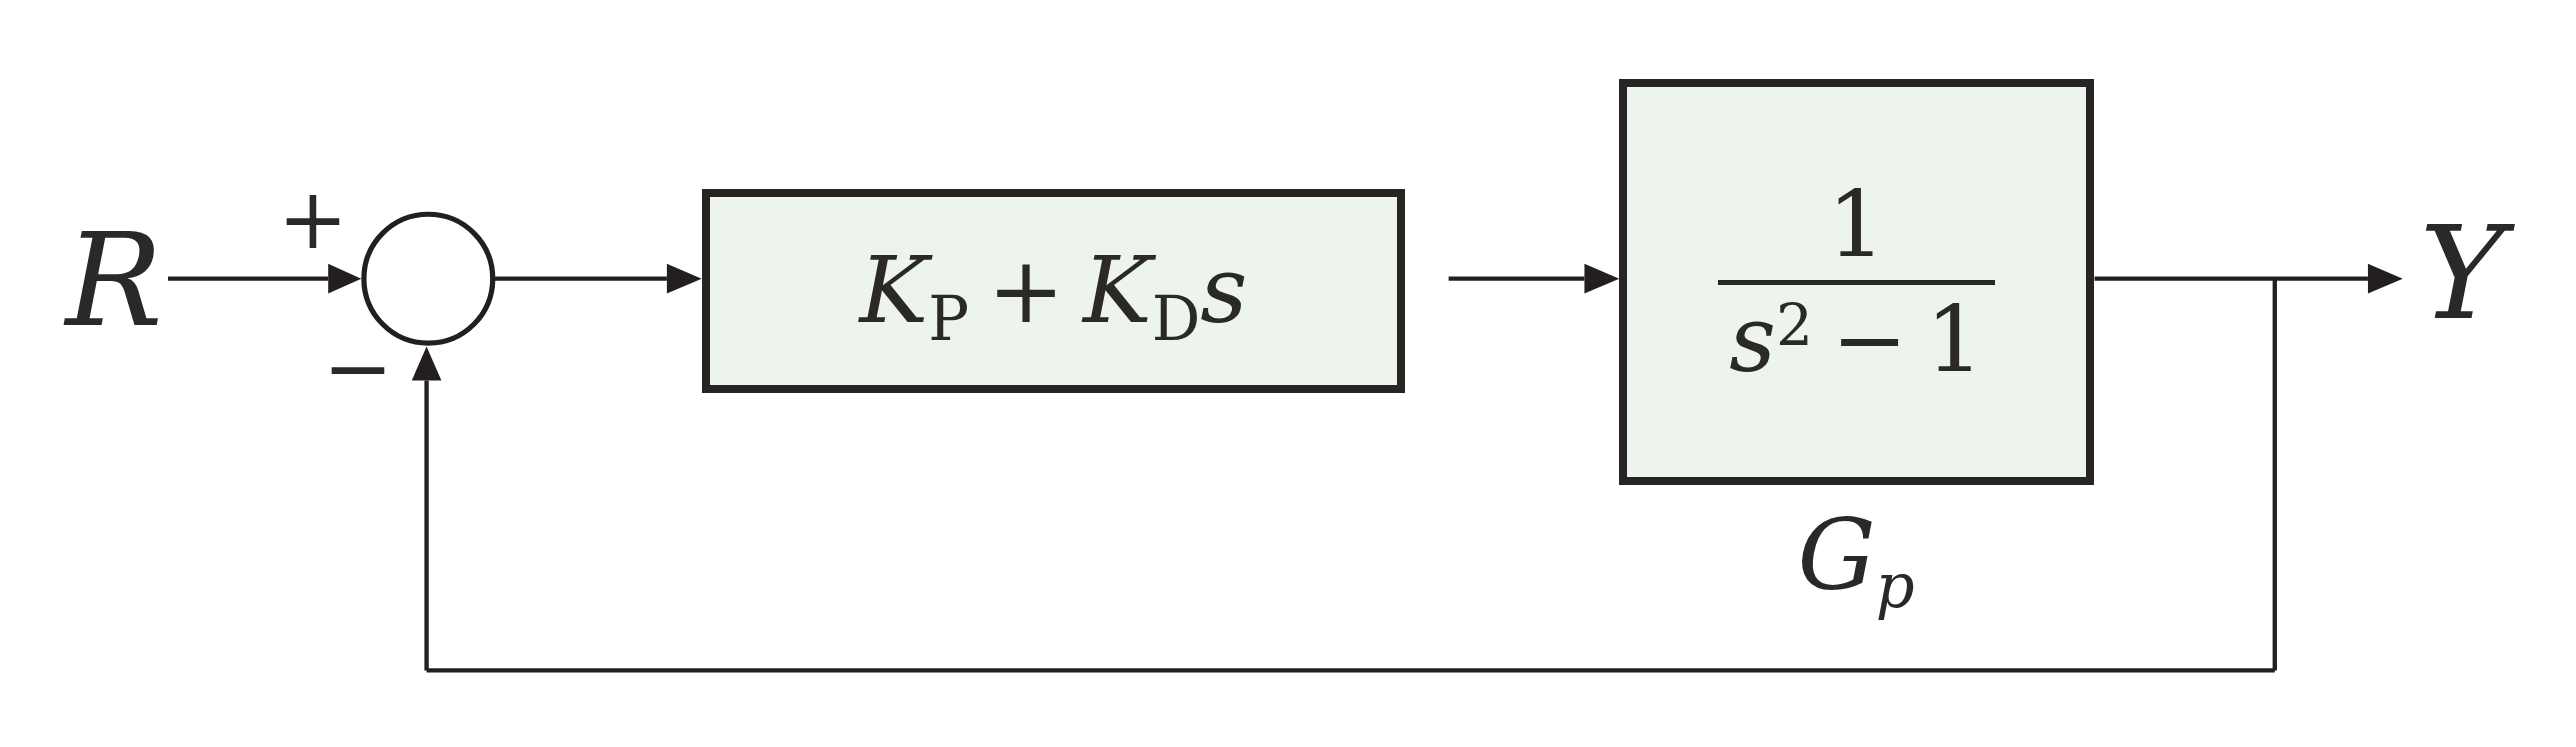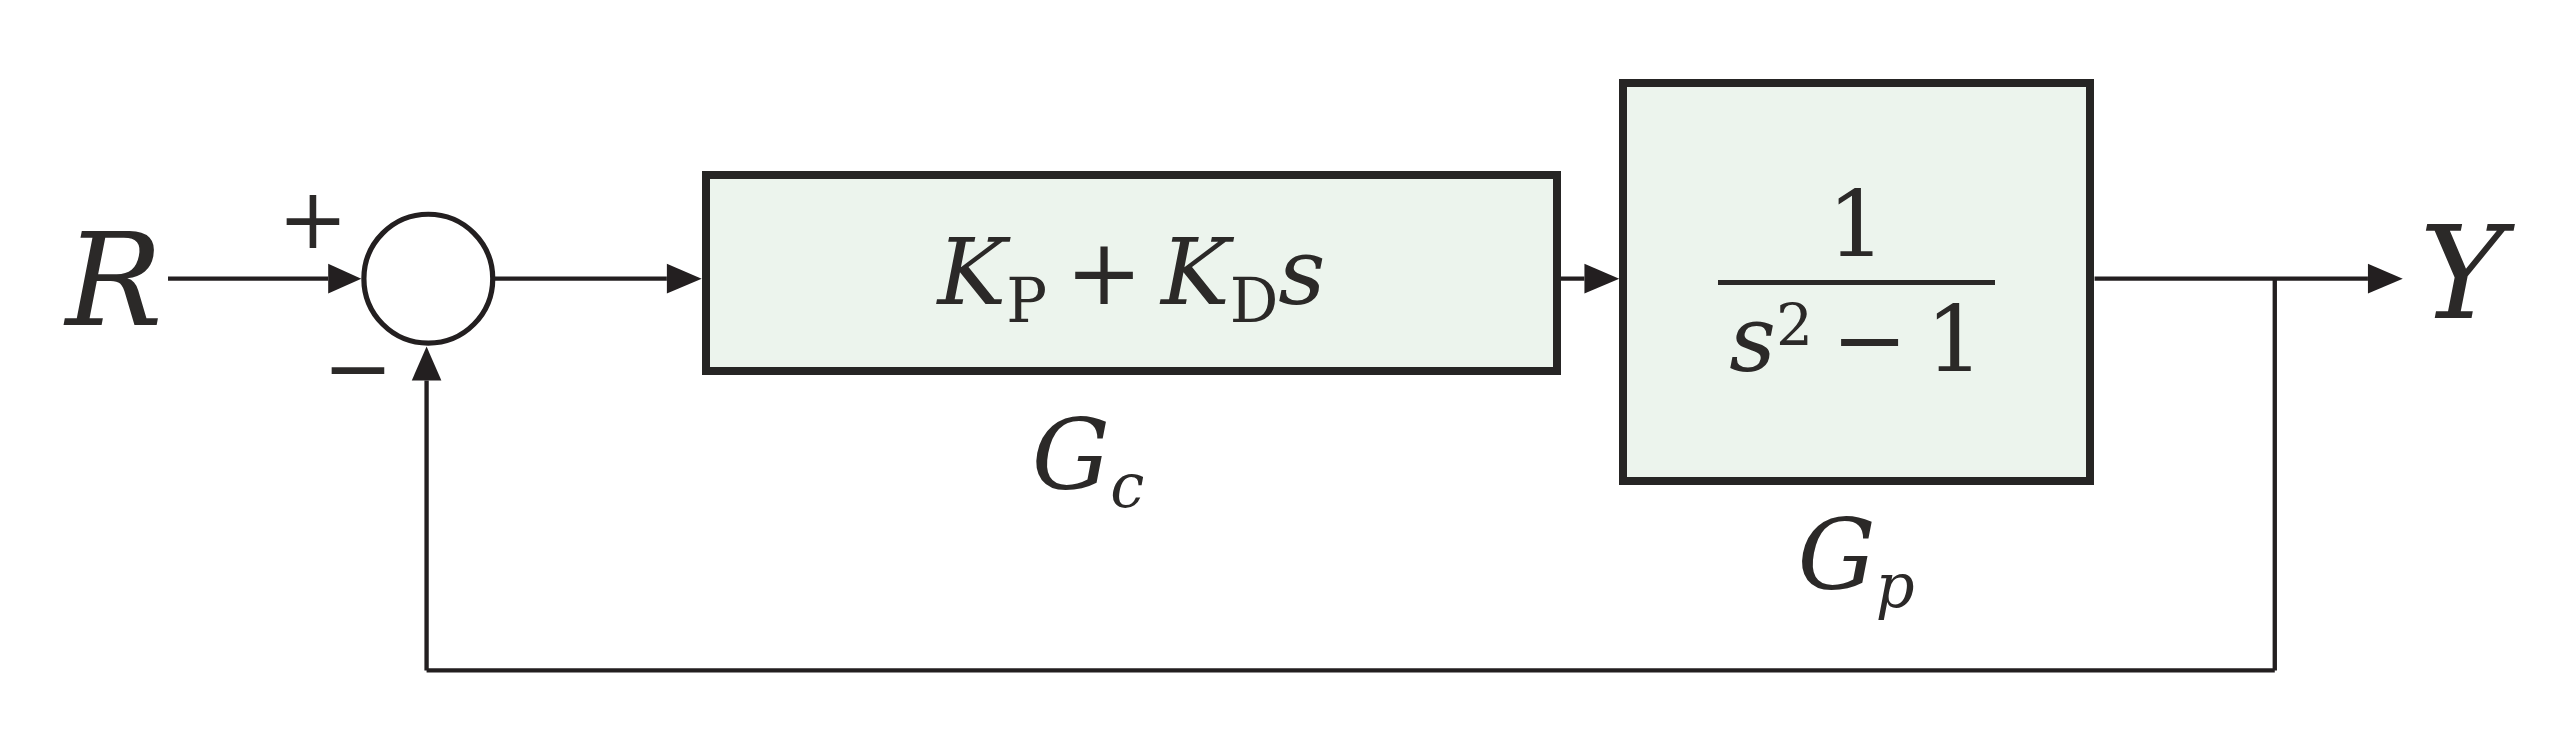--- a/index.html
+++ b/index.html
@@ -42,21 +42,21 @@
   .sign { font-size: 84px; font-style: normal; }
 
   .block {
     position: absolute;
     background: var(--block-fill);
     border: 8.7px solid var(--block-border);
     display: flex;
     align-items: center;
     justify-content: center;
   }
-  .block.controller { left: 702px; top: 171px; width: 859px; height: 204px; }
+  .block.controller { left: 702px; top: 189px; width: 703px; height: 204px; }
   .block.plant      { left: 1619px; top: 79px; width: 475px; height: 406px; }
 
   .formula { font-size: 92px; line-height: 1; white-space: nowrap; }
   .formula sub {
     font-size: 0.66em;
     font-style: normal;
     vertical-align: -0.30em;
     line-height: 0;
   }
 
@@ -98,21 +98,20 @@
   <div class="label terminal" style="left:114px; top:280px;">R</div>
 
   <div class="label sign" style="left:313px; top:219px;">+</div>
   <div class="label sign" style="left:358px; top:368px;">−</div>
 
   <div class="block controller">
     <div class="formula">
       <span class="mi">K</span><sub>P</sub><span class="mo">+</span><span class="mi">K</span><sub>D</sub><span class="mi">s</span>
     </div>
   </div>
-  <div class="label block-label" style="left:1088px; top:455px;"><span class="mi">G</span><sub>c</sub></div>
 
   <div class="block plant">
     <div class="frac">
       <div class="frac-num">1</div>
       <div class="frac-den">
         <span class="mi">s</span><sup>2</sup><span class="mo">−</span><span>1</span>
       </div>
     </div>
   </div>
   <div class="label block-label" style="left:1856px; top:555px;text-align:right;"><span class="mi">G</span><sub>p</sub></div>

